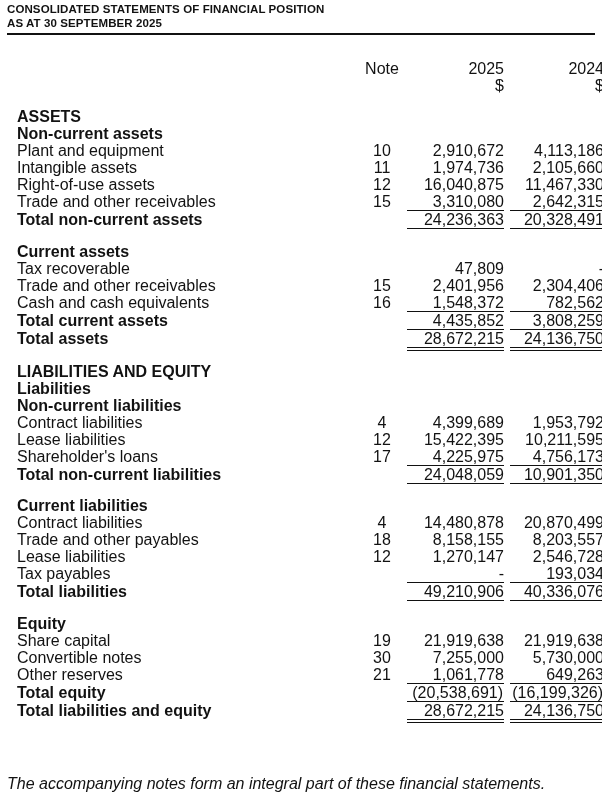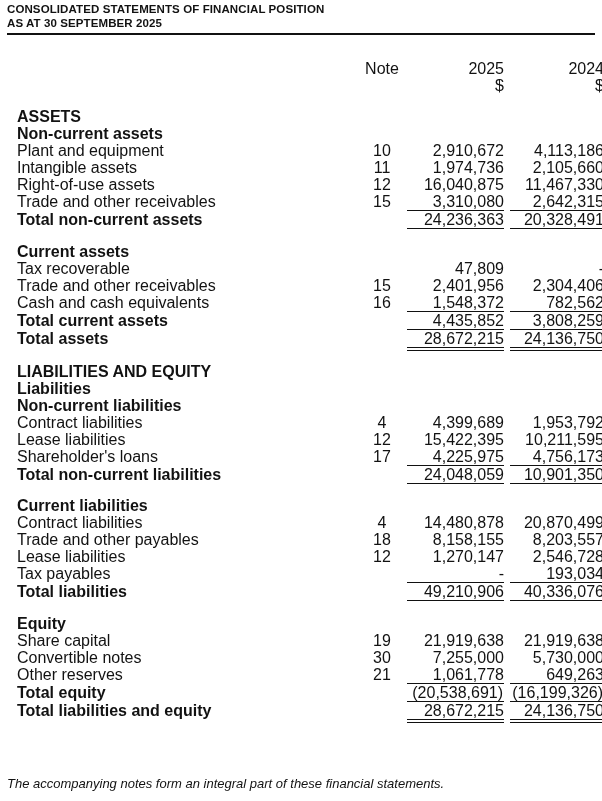--- a/index.html
+++ b/index.html
@@ -71,21 +71,21 @@
   tr.bold td.label { font-weight: bold; }
   td.u-single { border-bottom: 1.5px solid #111; }
   td.u-double { border-bottom: 4px double #111; }
 
   .doc-footer {
     position: absolute;
     left: 7px;
     top: 776px;
     width: 588px;
     font-style: italic;
-    font-size: 13px;
+    font-size: 16px;
     line-height: 15px;
     white-space: nowrap;
   }
 </style>
 </head>
 <body>
 
 <div class="page">
 
   <div class="doc-header">

